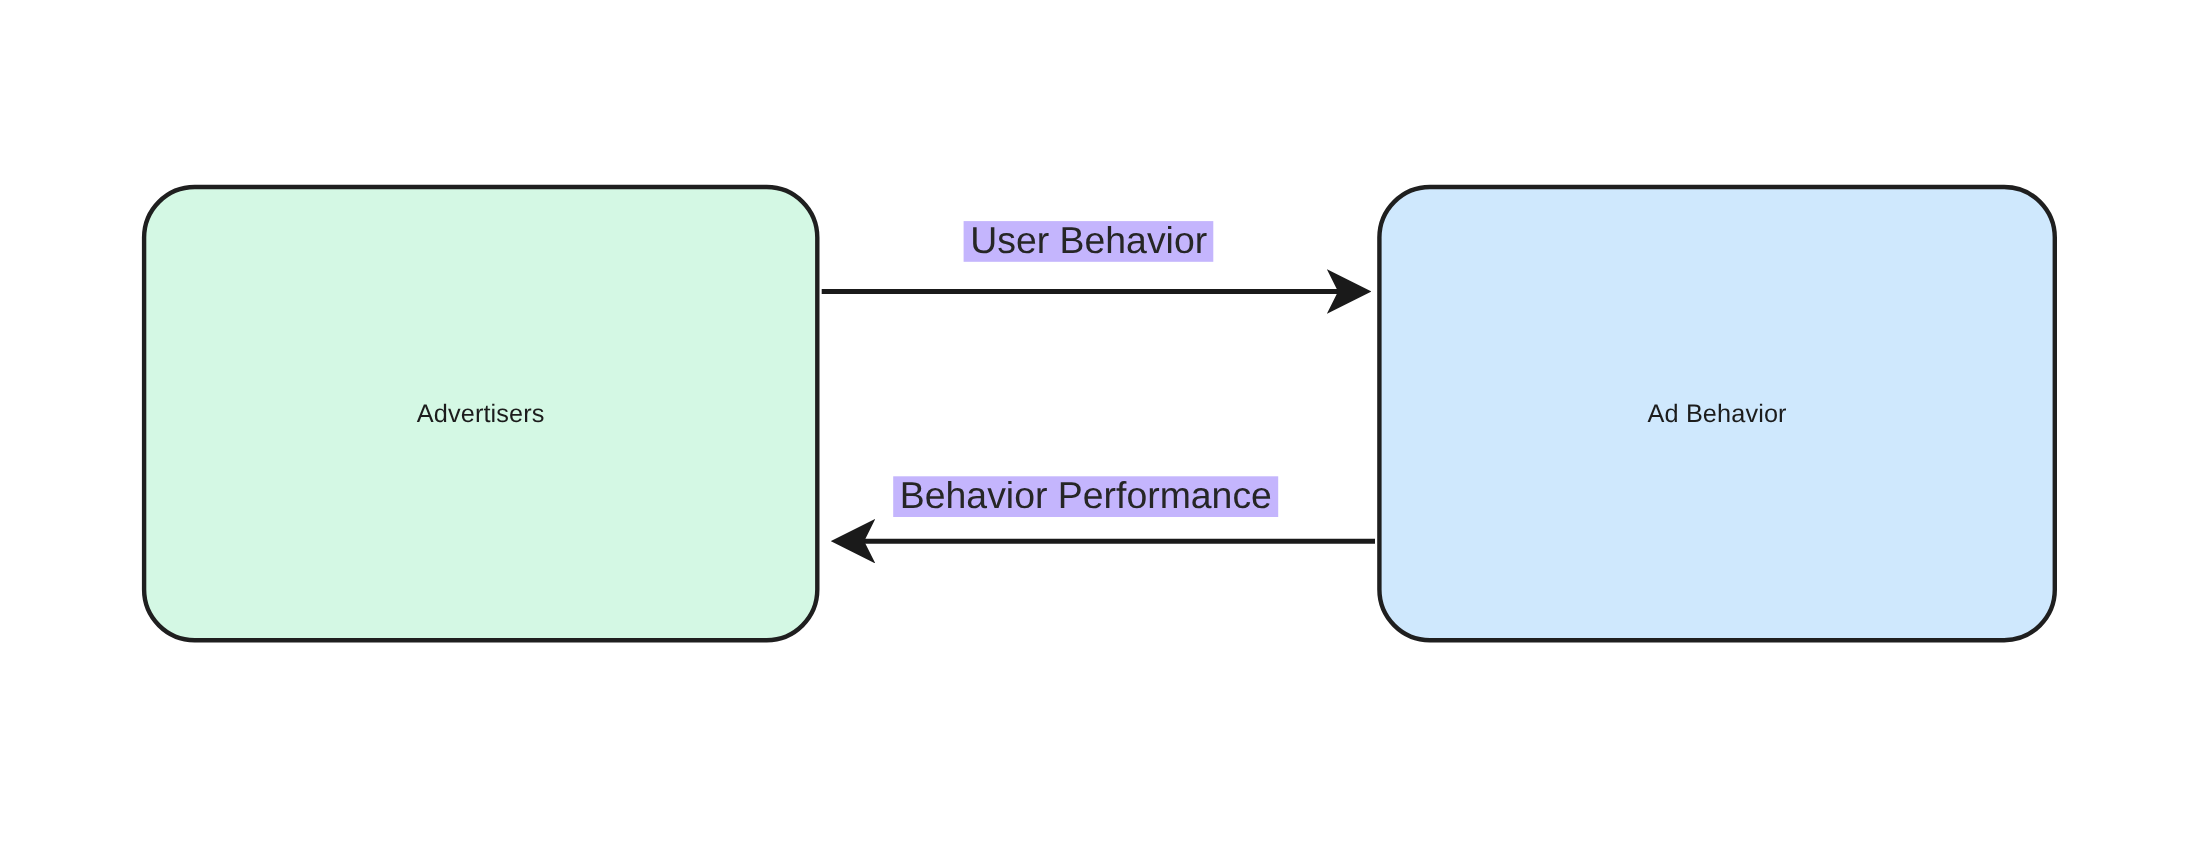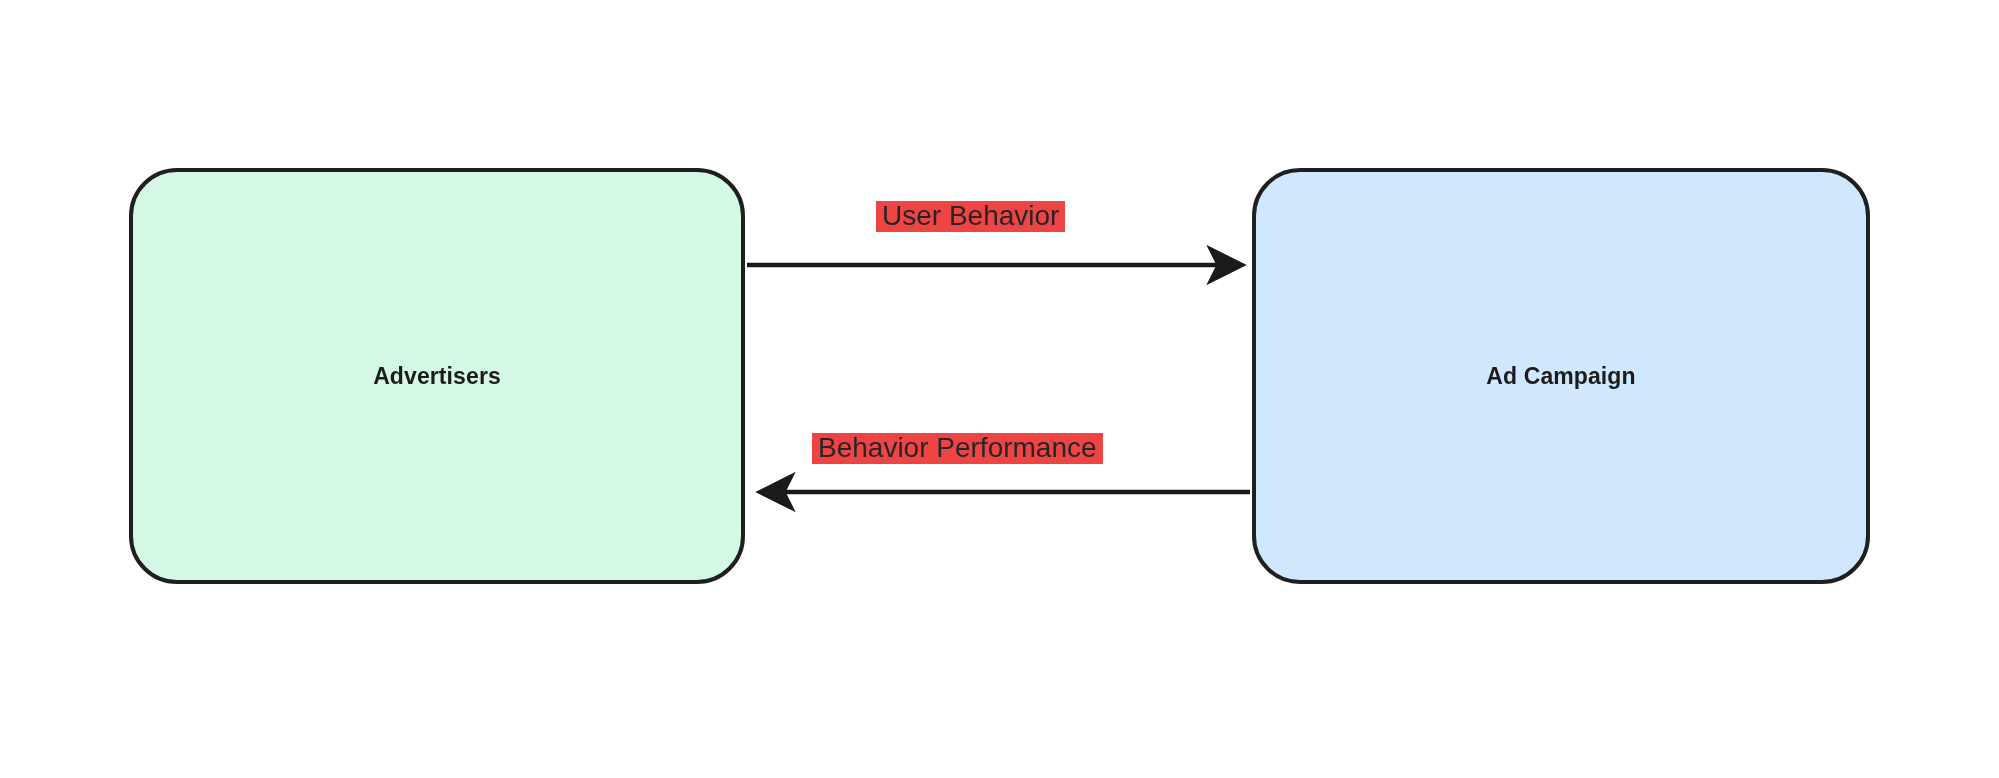--- a/index.html
+++ b/index.html
@@ -47,34 +47,34 @@
   #node-ad-platforms {
     left: 1252px;
     top: 168px;
     width: 618px;
     height: 416px;
     background: #cfe8fd;
   }
   .node-label {
     font-family: "Liberation Sans", "DejaVu Sans", sans-serif;
     font-size: 23px;
-    font-weight: bold;
+    font-weight: normal;
     color: #1c1c1c;
     letter-spacing: 0.1px;
     text-align: center;
     user-select: none;
   }
   .edge-label {
     position: absolute;
     font-family: "Liberation Sans", "DejaVu Sans", sans-serif;
-    font-size: 28px;
+    font-size: 34px;
     font-weight: normal;
     color: #262626;
     white-space: nowrap;
-    background: #ef4444;
+    background: #c4b5fd;
     padding: 0 6px;
     line-height: 1.1;
     user-select: none;
   }
   #edge-label-user-behavior {
     left: 876px;
     top: 201px;
   }
   #edge-label-campaign-performance {
     left: 812px;
@@ -99,20 +99,20 @@
     <line x1="747" y1="265" x2="1240" y2="265" stroke="#1a1a1a" stroke-width="4.5" marker-end="url(#arrow-right)"></line>
 
     <line x1="1250" y1="492" x2="762" y2="492" stroke="#1a1a1a" stroke-width="4.5" marker-end="url(#arrow-left)"></line>
   </svg>
 
   <div class="node-box" id="node-advertisers">
     <span class="node-label">Advertisers</span>
   </div>
 
   <div class="node-box" id="node-ad-platforms">
-    <span class="node-label">Ad Campaign</span>
+    <span class="node-label">Ad Behavior</span>
   </div>
 
   <div class="edge-label" id="edge-label-user-behavior">User Behavior</div>
 
   <div class="edge-label" id="edge-label-campaign-performance">Behavior Performance</div>
 
 </div>
 
 </body></html>

